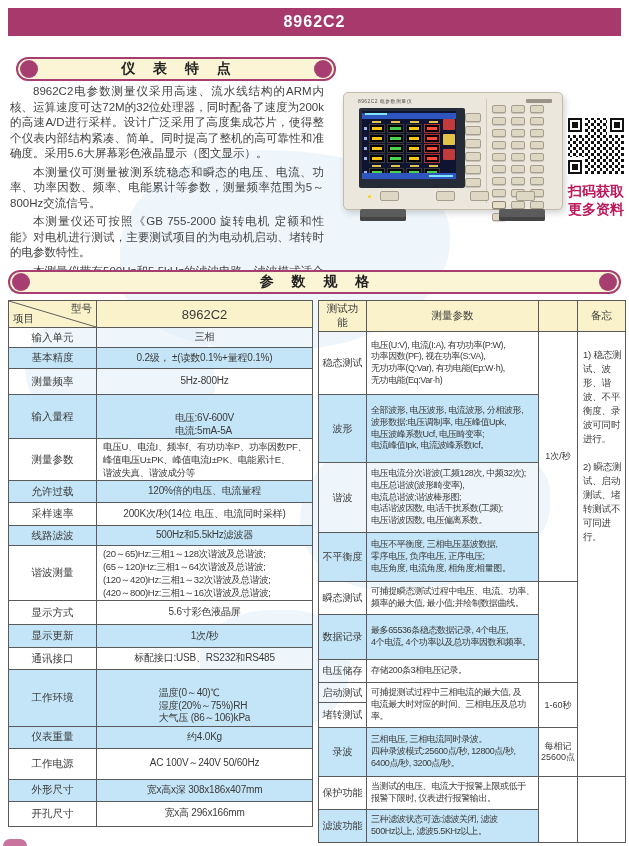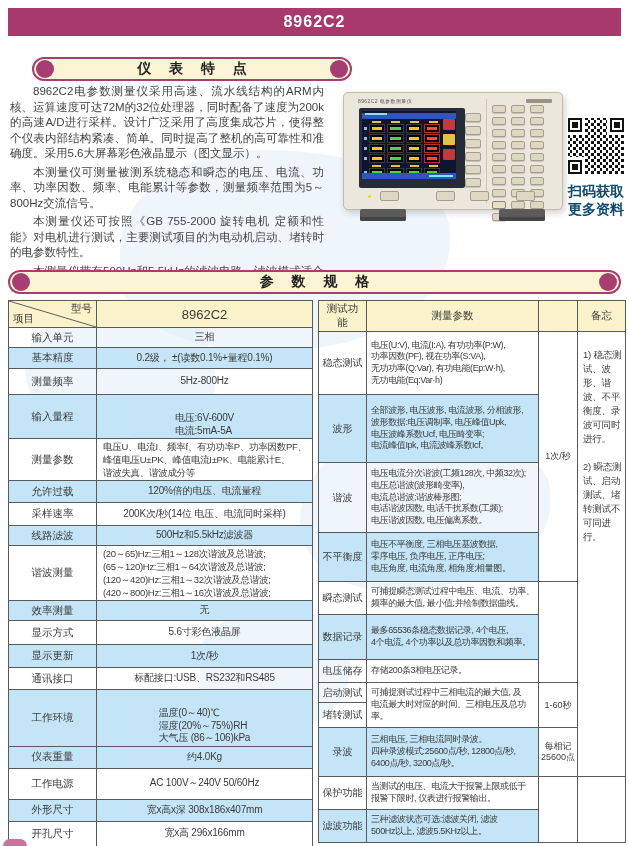--- a/index.html
+++ b/index.html
@@ -13,21 +13,21 @@
   .blob.b4{left:200px;top:610px;width:150px;height:115px;border-radius:55% 45% 40% 60%/45% 55% 60% 40%;}
 
   .hdrbar{position:absolute;left:8px;top:8px;width:613px;height:28px;background:#a8396c;color:#fff;
     display:flex;align-items:center;justify-content:center;font-size:16px;font-weight:bold;letter-spacing:1px;z-index:2;}
 
   .banner{position:absolute;height:20px;background:#fbf5d6;border:2px solid #a63e71;border-radius:13px;
     display:flex;align-items:center;justify-content:center;font-size:14px;font-weight:bold;color:#222;
     letter-spacing:7px;z-index:2;text-indent:7px;}
   .banner .dot{position:absolute;top:1px;width:18px;height:18px;background:#a63e71;border-radius:50%;}
   .banner .dot.l{left:2px;} .banner .dot.r{right:2px;}
-  .banner.feat{left:16px;top:57px;width:316px;margin-left:16px;}
+  .banner.feat{left:16px;top:57px;width:316px;}
   .banner.spec{left:8px;top:270px;width:609px;align-items:center;}
 
   .features{position:absolute;left:10px;top:84px;width:314px;z-index:2;color:#434343;font-size:11.5px;line-height:15.5px;text-align:justify;}
   .features p{margin:0 0 3px 0;text-indent:2em;}
 
   
   .device{position:absolute;left:338px;top:88px;width:235px;height:140px;z-index:2;}
   .dev-body{position:absolute;left:5px;top:4px;width:218px;height:116px;background:#ebe7dc;border:1px solid #c3bcab;border-radius:5px;box-shadow:2px 3px 7px rgba(0,0,0,.18);}
   .dev-toptext{position:absolute;left:14px;top:5px;font-size:5px;color:#555;letter-spacing:.4px;white-space:nowrap;}
   .dev-toptext2{position:absolute;right:10px;top:6px;width:26px;height:4px;background:#9a9486;border-radius:1px;}
@@ -56,21 +56,21 @@
   .dev-keypad{position:absolute;left:148px;top:12px;width:66px;display:flex;flex-wrap:wrap;gap:4px 5px;}
   .kbtn{width:12px;height:6px;background:#ded7c4;border:1px solid #a59e8c;border-radius:2px;box-shadow:0 1px 0 rgba(0,0,0,.15);}
   .kbtn.hl{background:#e8dfc8;border-color:#8c8574;}
   .dev-bot{position:absolute;left:0;top:98px;width:218px;}
   .bbtn{position:absolute;width:17px;height:8px;background:#ded7c4;border:1px solid #a59e8c;border-radius:2px;}
   .dev-led{position:absolute;left:24px;top:102px;width:3px;height:3px;border-radius:50%;background:#ffd400;}
   .foot{position:absolute;top:121px;width:46px;height:12px;background:#5b5b5b;border-radius:2px;box-shadow:inset 0 -4px 0 #444;}
   .foot.f1{left:22px;} .foot.f2{right:28px;}
 
   .qr{position:absolute;left:566px;top:117px;width:60px;z-index:2;text-align:center;}
-  .qr-caption{margin-top:4px;font-size:14px;font-weight:bold;color:#0c4a6e;line-height:1.25;white-space:pre-line;}
+  .qr-caption{margin-top:4px;font-size:14px;font-weight:bold;color:#be185d;line-height:1.25;white-space:pre-line;}
 
   
   table{border-collapse:collapse;table-layout:fixed;z-index:2;position:relative;}
   td{border:1px solid #5a5a5a;color:#3b3b3b;overflow:hidden;vertical-align:middle;padding:1px 3px;}
   .ltab{position:absolute;left:8px;top:300px;width:304px;}
   .rtab{position:absolute;left:318px;top:300px;width:307px;}
   .ltab table,.rtab table{width:100%;border:1px solid #5a5a5a;}
   .yellow{background:#faf2ca;}
   .blue{background:#c4e5f7;}
   .white{background:transparent;}
@@ -365,24 +365,20 @@
             <td class="blue lbl">线路滤波</td>
             <td class="blue val">500Hz和5.5kHz滤波器</td>
           </tr>
       <tr style="height:53px">
             <td class="white lbl">谐波测量</td>
             <td class="white val left">(20～65)Hz:三相1～128次谐波及总谐波;
 (65～120)Hz:三相1～64次谐波及总谐波;
 (120～420)Hz:三相1～32次谐波及总谐波;
 (420～800)Hz:三相1～16次谐波及总谐波;</td>
           </tr>
-      <tr style="height:20px">
-            <td class="blue lbl">效率测量</td>
-            <td class="blue val">无</td>
-          </tr>
       <tr style="height:24px">
             <td class="white lbl">显示方式</td>
             <td class="white val">5.6寸彩色液晶屏</td>
           </tr>
       <tr style="height:23px">
             <td class="blue lbl">显示更新</td>
             <td class="blue val">1次/秒</td>
           </tr>
       <tr style="height:22px">
             <td class="white lbl">通讯接口</td>

